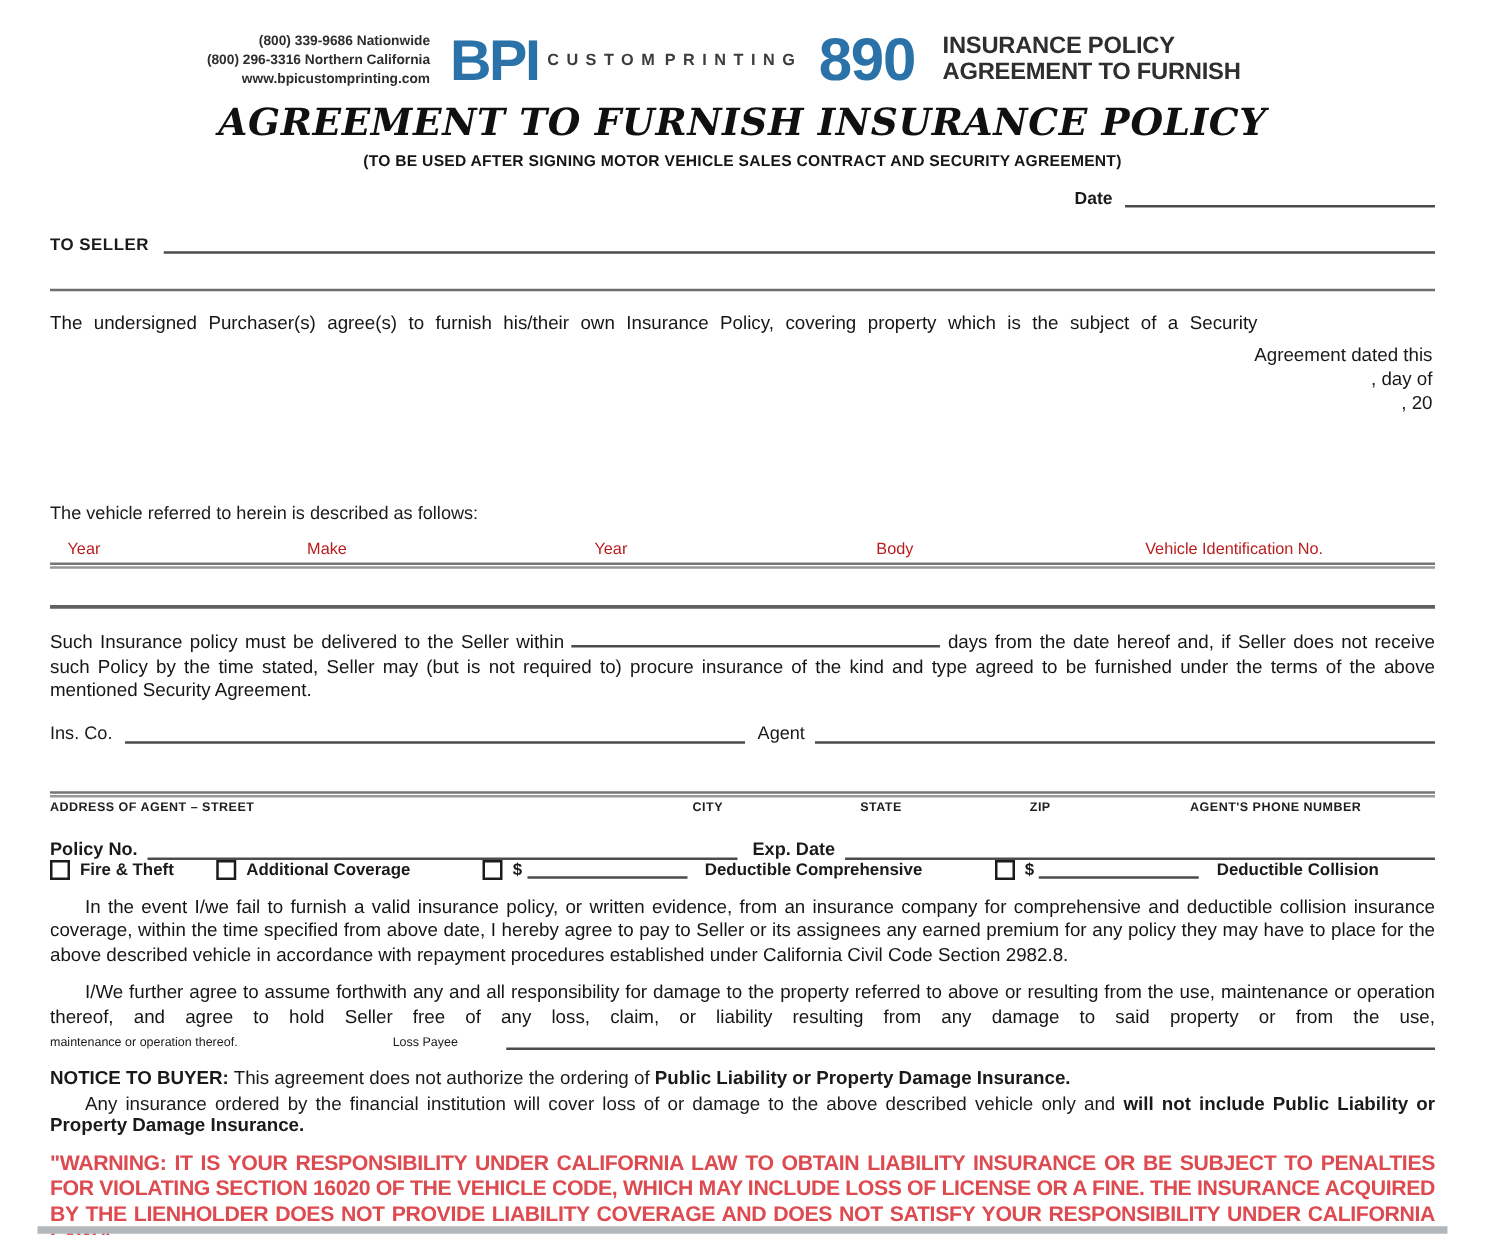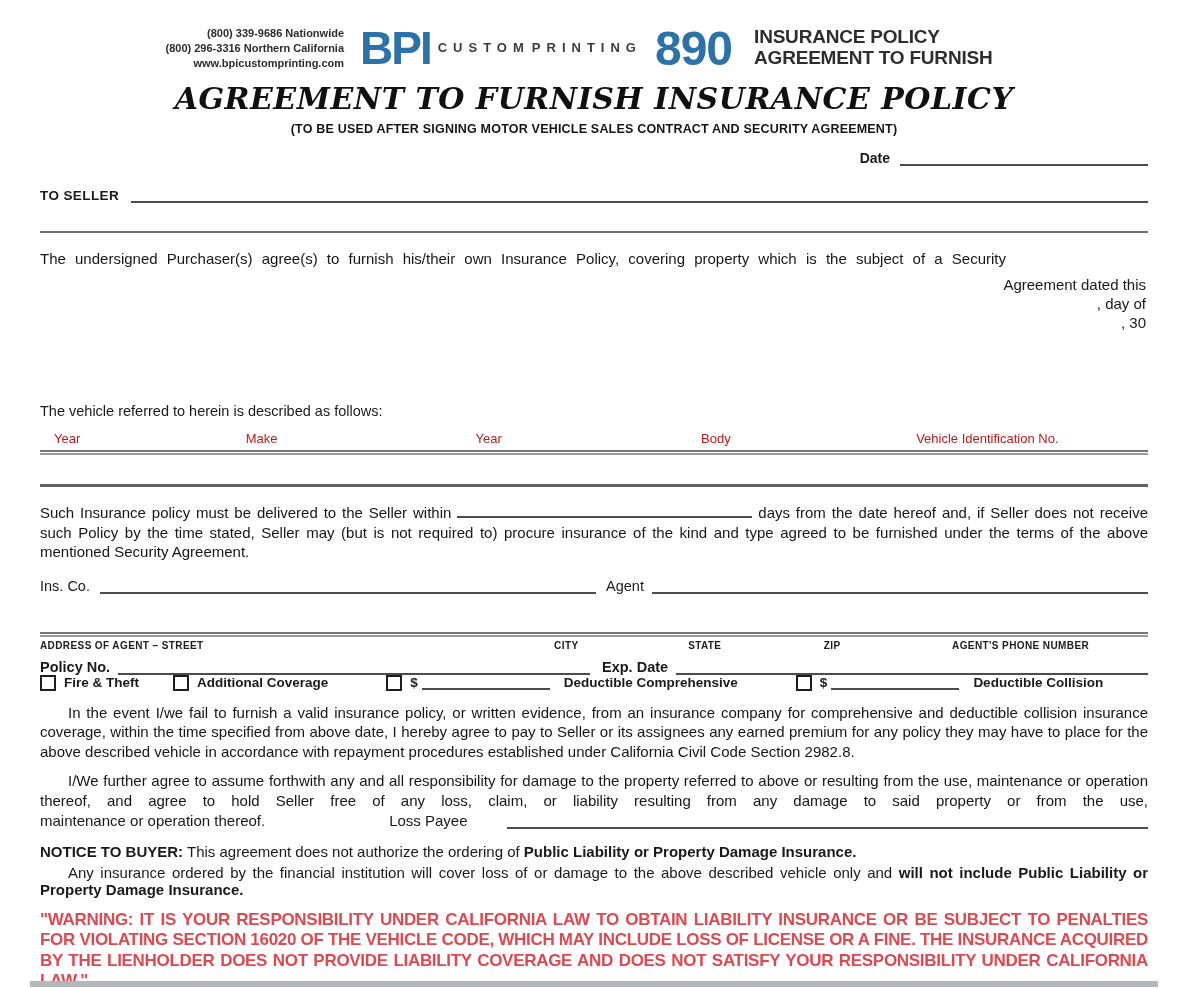--- a/index.html
+++ b/index.html
@@ -71,35 +71,35 @@
   .insco-row .mid { margin:0 8px 0 10px; }
 
   .agent-rule { margin-top:38px; }
   .agent-cols { display:flex; margin-top:3px; font-size:10px; font-weight:700; color:#202020; letter-spacing:0.4px; }
   .agent-cols span:nth-child(1){ flex:0 0 41%; }
   .agent-cols span:nth-child(2){ flex:0 0 13%; text-align:center; }
   .agent-cols span:nth-child(3){ flex:0 0 12%; text-align:center; }
   .agent-cols span:nth-child(4){ flex:0 0 11%; text-align:center; }
   .agent-cols span:nth-child(5){ flex:1; text-align:center; }
 
-  .policy-row { margin-top:8px; font-size:14.5px; font-weight:600; }
+  .policy-row { margin-top:20px; font-size:14.5px; font-weight:600; }
   .policy-row .lbl { margin-right:8px; }
   .policy-row .mid { margin:0 8px 0 12px; }
 
   
   .cov-row { display:flex; align-items:center; font-size:13.5px; font-weight:700; }
   .cb { width:16px; height:16px; border:2px solid #1c1c1c; background:#fff; margin-right:8px; flex:0 0 auto; }
   .cov-row .gap-a { margin-right:34px; }
   .cov-row .gap-b { margin-right:58px; }
   .cov-row .dollar { margin-right:4px; }
   .cov-row .fill-fix { width:128px; margin-right:14px; }
 
   .clause { margin-top:12px; text-indent:28px; }
   .resp-main { margin-top:10px; text-align:justify; text-align-last:justify; }
-  .tail-row { font-size:15px; margin-top:2px;gap:29px; }
+  .tail-row { font-size:10px; margin-top:2px;gap:29px; }
   .tail-row .tail-txt { white-space:nowrap; }
   .tail-row .lp-gap { flex:0 0 66px; }
   .tail-row .lp-lbl { margin-right:10px; }
 
   
   .notice1 { margin-top:14px; font-size:15px; }
   .notice2 { margin-top:4px; font-size:15px; text-indent:28px; text-align:justify; }
   .b { font-weight:700; }
 
   
@@ -158,21 +158,21 @@
     <span class="fill-grow"></span>
   </div>
   <div class="rule r1"></div>
 
   <div class="para intro-l1">The undersigned Purchaser(s) agree(s) to furnish his/their own Insurance Policy, covering property which is the subject of a Security</div>
   <div class="row dated-row">
     <span class="lbl">Agreement dated this</span>
     <span class="fill-grow fill-a"></span>
     <span class="lbl">, day of</span>
     <span class="fill-grow fill-b"></span>
-    <span class="lbl">, 30</span>
+    <span class="lbl">, 20</span>
     <span class="fill-grow fill-c"></span>
   </div>
   <div class="vehicle-intro">The vehicle referred to herein is described as follows:</div>
 
   <div class="veh-cols">
     <span>Year</span>
     <span>Make</span>
     <span>Year</span>
     <span>Body</span>
     <span>Vehicle Identification No.</span>

